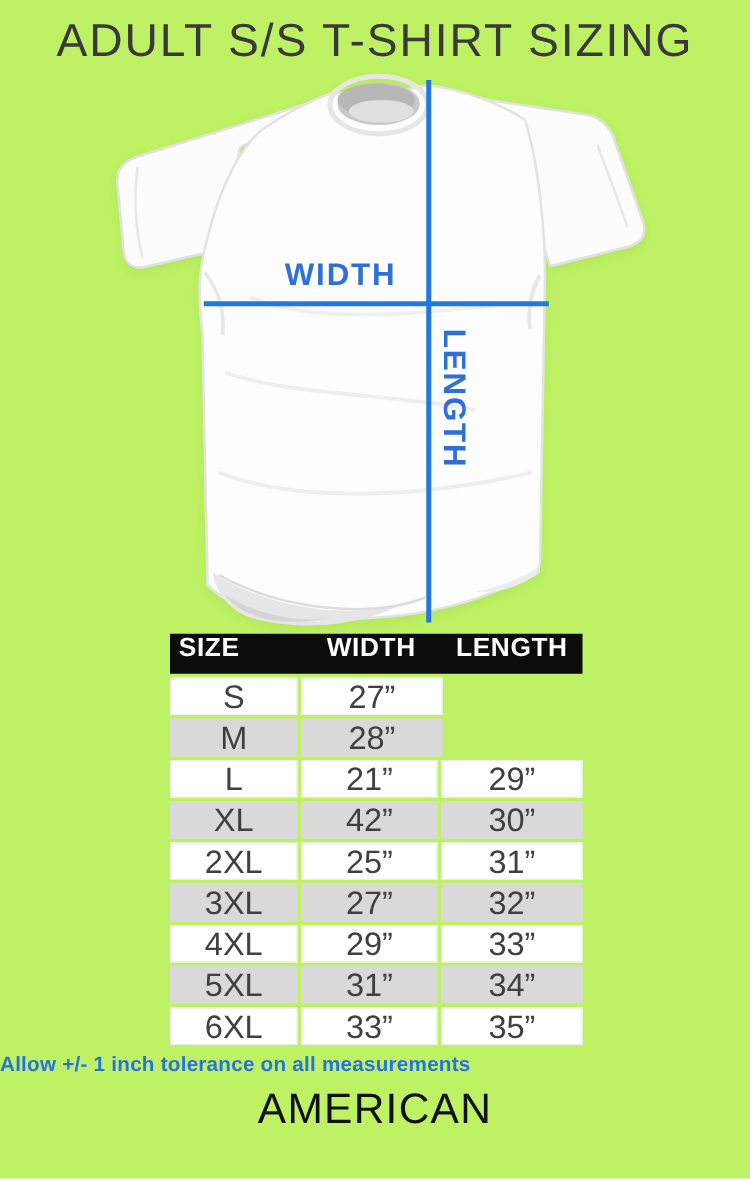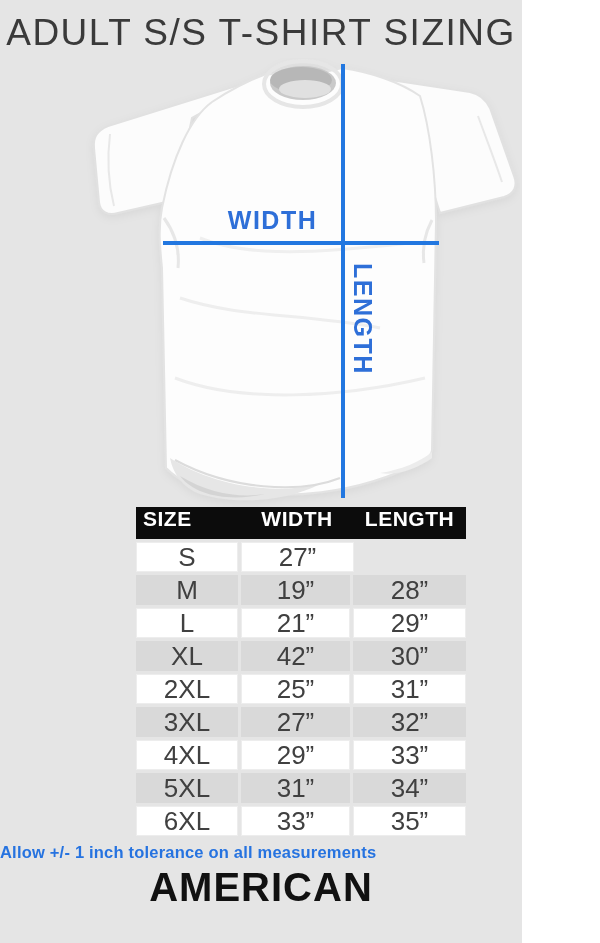--- a/index.html
+++ b/index.html
@@ -1,18 +1,18 @@
 <!DOCTYPE html>
 <html><head>
 <meta charset="utf-8">
 <style>
   * { margin:0; padding:0; box-sizing:border-box; }
   html,body { background:#ffffff; }
   body { font-family:"Liberation Sans","DejaVu Sans",sans-serif; }
-  .page { position:relative; width:522px; height:943px; background:#e5e5e5; overflow:hidden; }
+  .page { position:relative; width:600px; height:943px; background:#bef264; overflow:hidden; }
 
   
   .title {
     position:absolute; top:12px; left:0; width:100%;
     text-align:center; font-size:37px; font-weight:300;
     letter-spacing:1.5px; color:#3a3a3a; white-space:nowrap;
   }
 
   
   .diagram { position:absolute; left:80px; top:58px; width:440px; height:450px; }
@@ -44,21 +44,21 @@
   }
   .trow:nth-child(odd) .cell { background:#d9d9d9; border-color:#d9d9d9; }
   .c1 { width:102px; } .c2 { width:109px; } .c3 { width:113px; }
 
   
   .note {
     position:absolute; top:843px; left:0; width:100%; text-align:left;
     color:#2673e0; font-weight:700; font-size:16.5px; letter-spacing:0.2px;
   }
   .brand { position:absolute; top:868px; left:0; width:100%; text-align:center; color:#111; }
-  .brand-name { font-size:40px; font-weight:700; letter-spacing:1px; line-height:38px; }
+  .brand-name { font-size:34px; font-weight:400; letter-spacing:1px; line-height:38px; }
   .brand-sub { font-size:18px; font-weight:400; letter-spacing:9px; padding-left:9px; line-height:20px; }
 </style>
 </head>
 <body>
 
 <div class="page">
 
   <div class="title">ADULT S/S T-SHIRT SIZING</div>
 
   <div class="diagram">
@@ -101,21 +101,20 @@
       <span class="hc1">SIZE</span>
       <span class="hc2">WIDTH</span>
       <span class="hc3">LENGTH</span>
     </div>
     <div class="trow">
       <span class="cell c1">S</span>
       <span class="cell c3">27”</span>
     </div>
     <div class="trow">
       <span class="cell c1">M</span>
-      <span class="cell c2">19”</span>
       <span class="cell c3">28”</span>
     </div>
     <div class="trow">
       <span class="cell c1">L</span>
       <span class="cell c2">21”</span>
       <span class="cell c3">29”</span>
     </div>
     <div class="trow">
       <span class="cell c1">XL</span>
       <span class="cell c2">42”</span>

